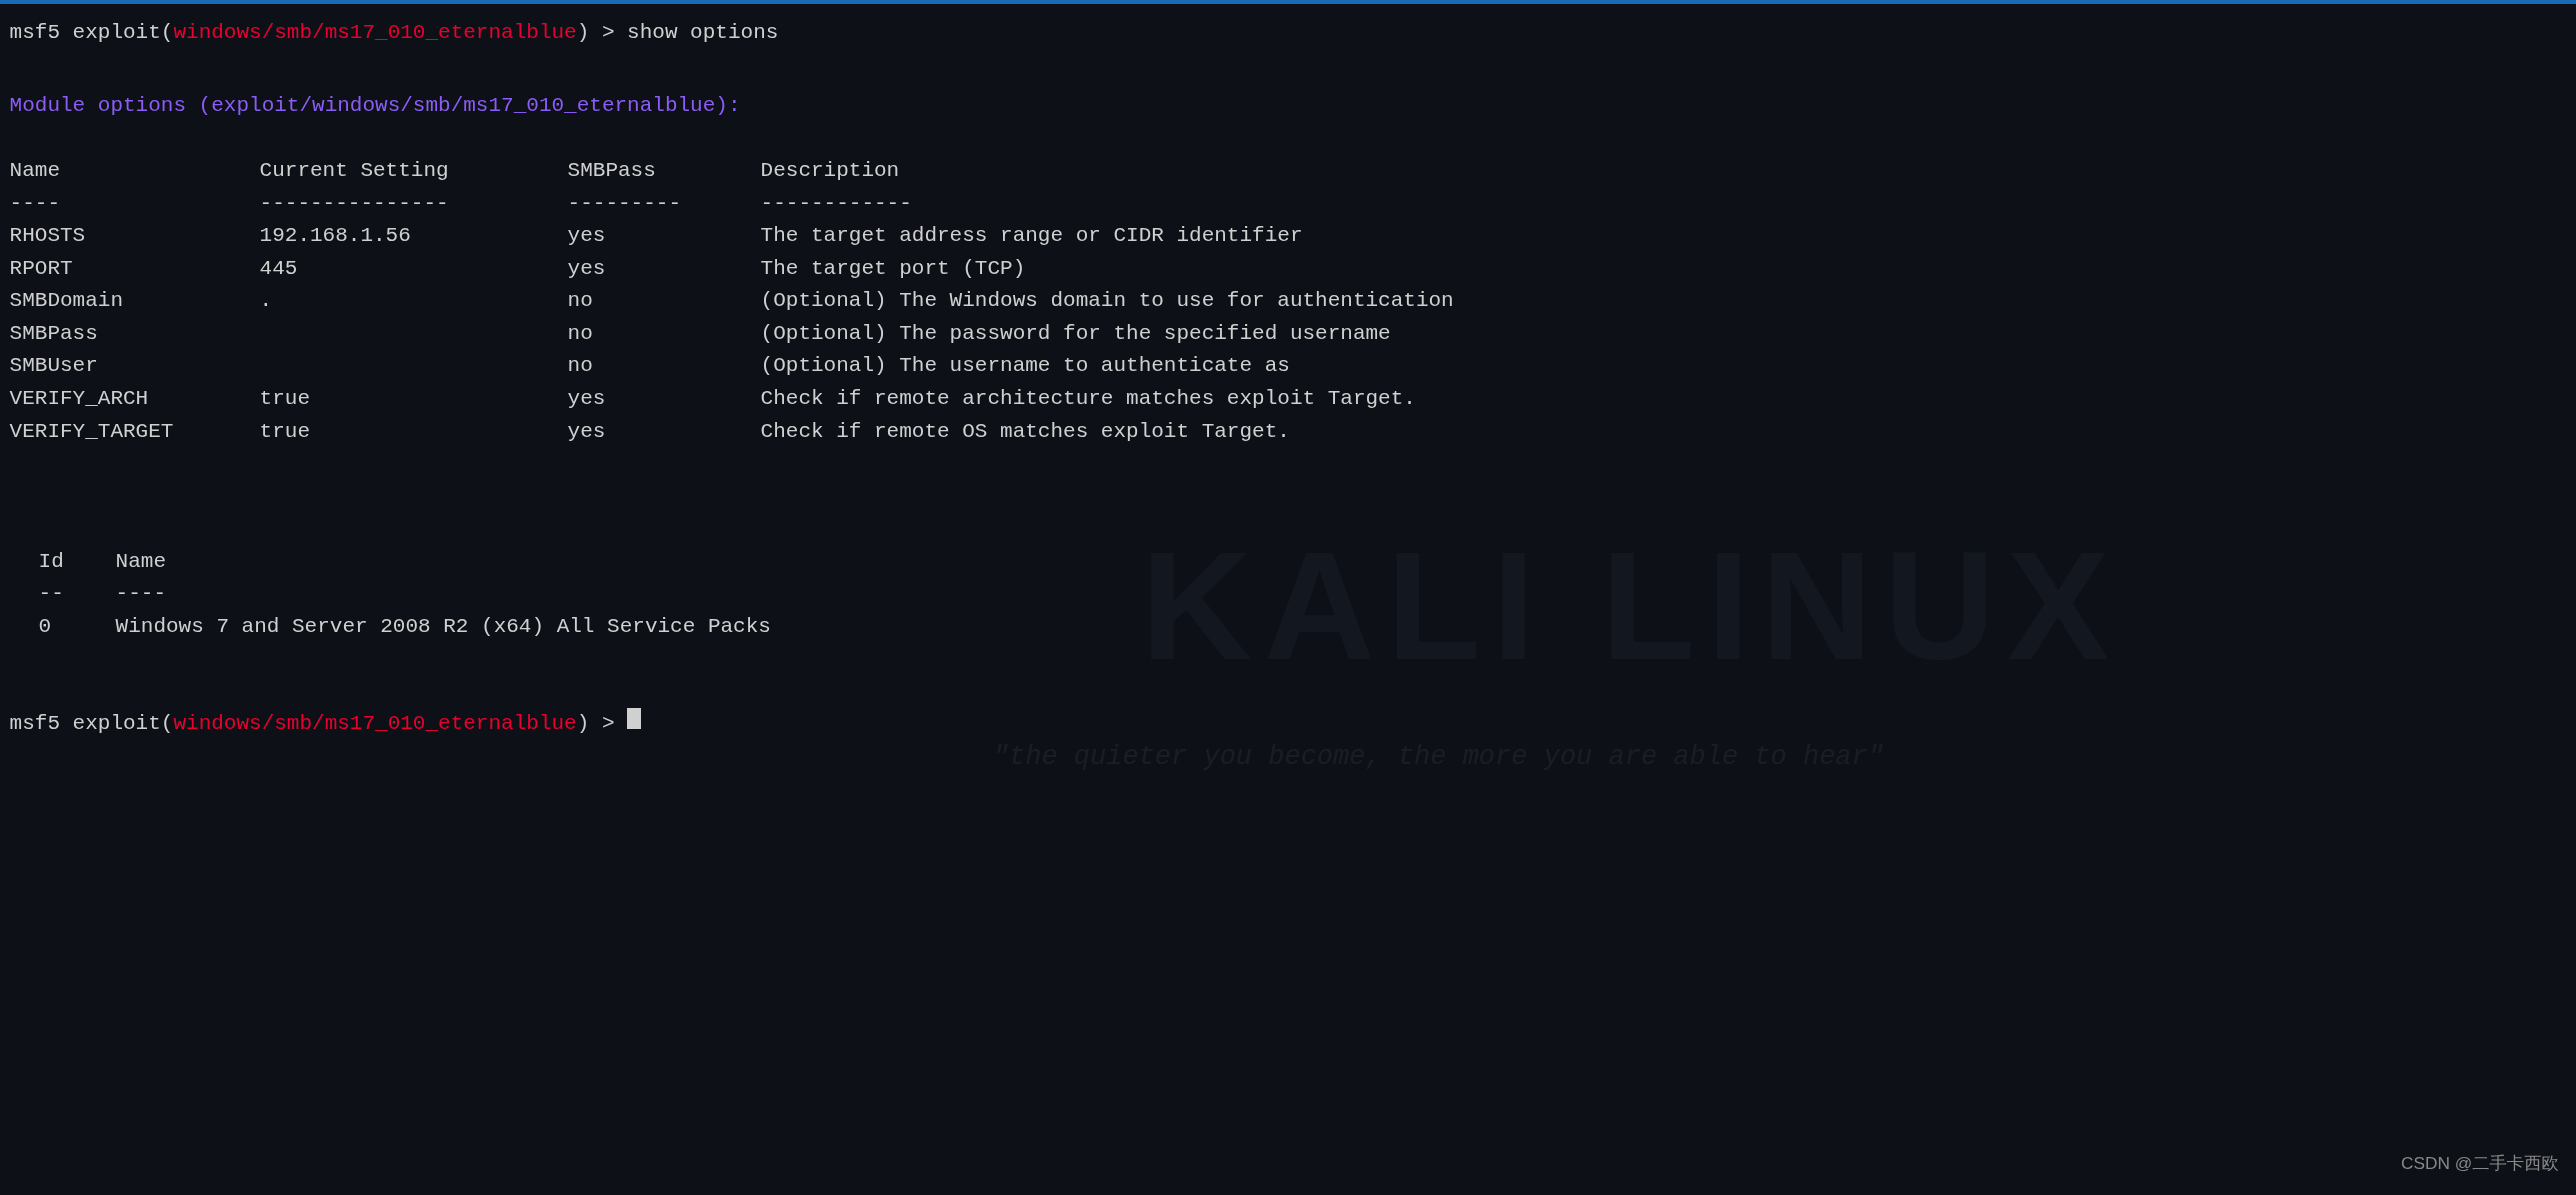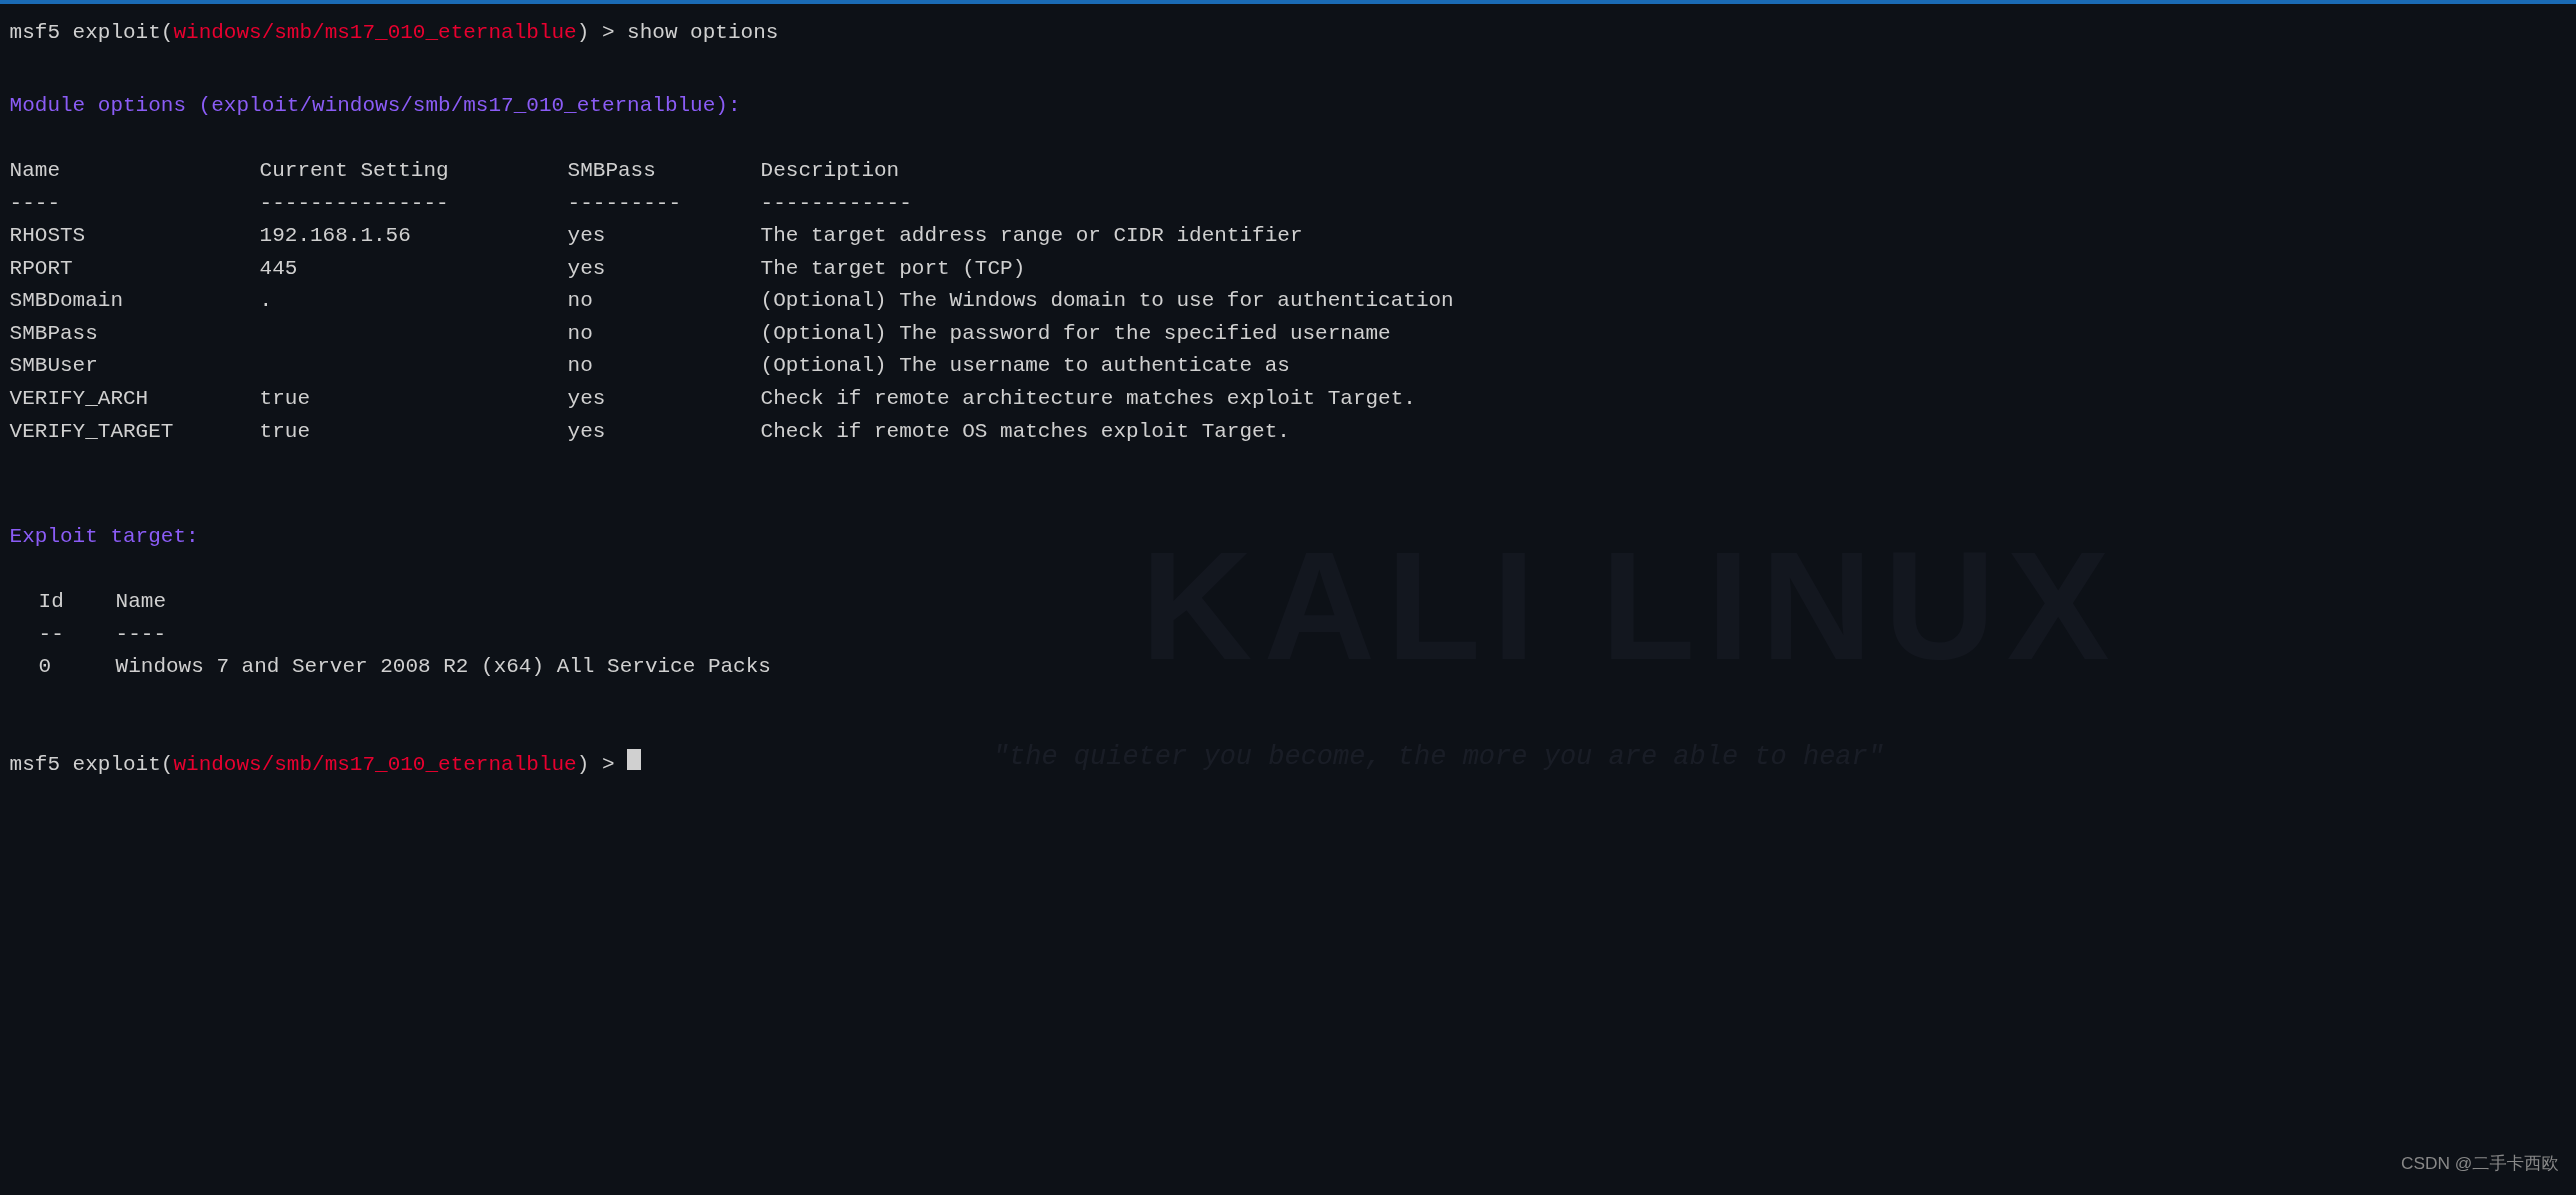--- a/index.html
+++ b/index.html
@@ -182,23 +182,20 @@
     <span class="table-row"><span class="col-name">VERIFY_ARCH</span><span class="col-setting">true</span><span class="col-required">yes</span><span class="col-desc">Check if remote architecture matches exploit Target.</span></span>
   </div>
 
   <div class="line">
     <span class="table-row"><span class="col-name">VERIFY_TARGET</span><span class="col-setting">true</span><span class="col-required">yes</span><span class="col-desc">Check if remote OS matches exploit Target.</span></span>
   </div>
 
   <div class="line">&nbsp;</div>
   <div class="line">&nbsp;</div>
 
-  <div class="line">
-    <span class="section-header">Exploit target:</span>
-  </div>
 
   <div class="line">&nbsp;</div>
 
   <div class="line">
     <span class="table-header" style="padding-left: 29px;"><span style="display:inline-block; width: 77px;">Id</span><span>Name</span></span>
   </div>
 
   <div class="line">
     <span class="table-row" style="padding-left: 29px;"><span style="display:inline-block; width: 77px;">--</span><span>----</span></span>
   </div>

